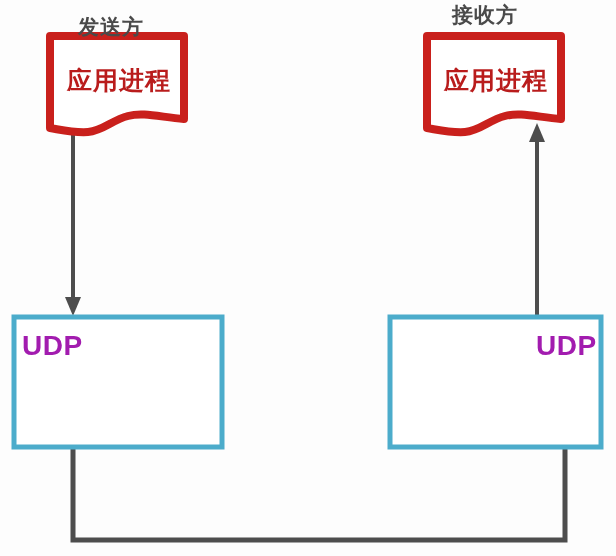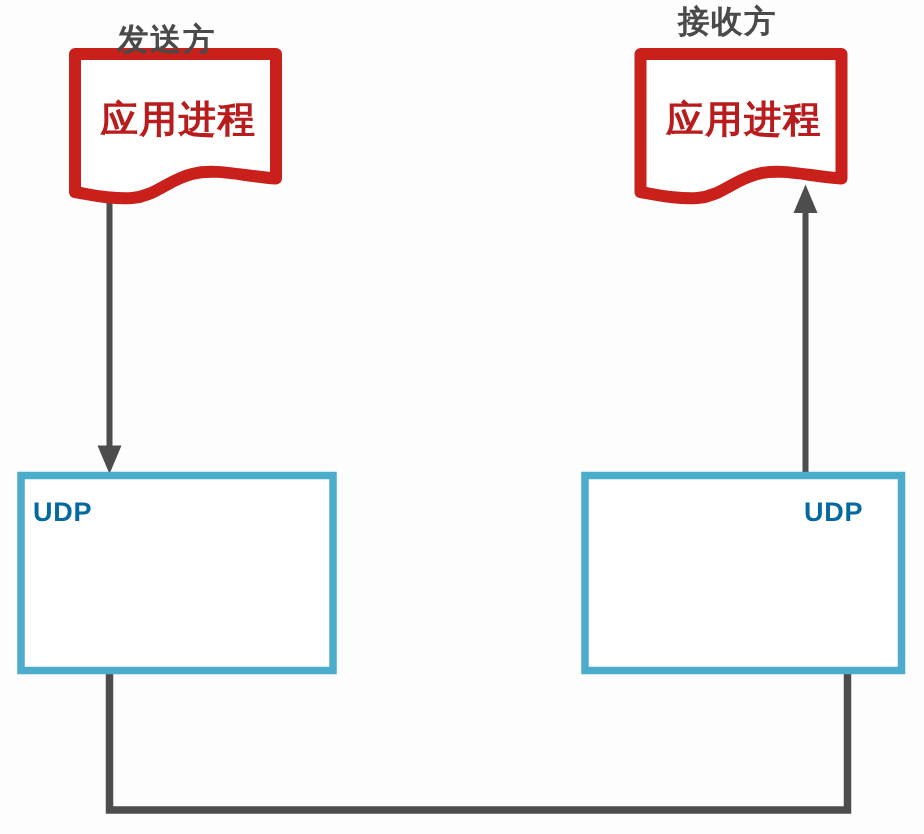--- a/index.html
+++ b/index.html
@@ -34,22 +34,22 @@
     font-size: 21px;
     color: #4a4a4a;
     letter-spacing: 1px;
   }
   .proc-text {
     font-size: 25px;
     color: #b91c1c;
     letter-spacing: 1px;
   }
   .udp-text {
-    font-size: 18px;
-    color: #0369a1;
+    font-size: 28px;
+    color: #a21caf;
     letter-spacing: 0.5px;
   }
   .hit-box {
     position: absolute;
   }
 </style>
 </head>
 <body>
 
 <div id="canvas">

